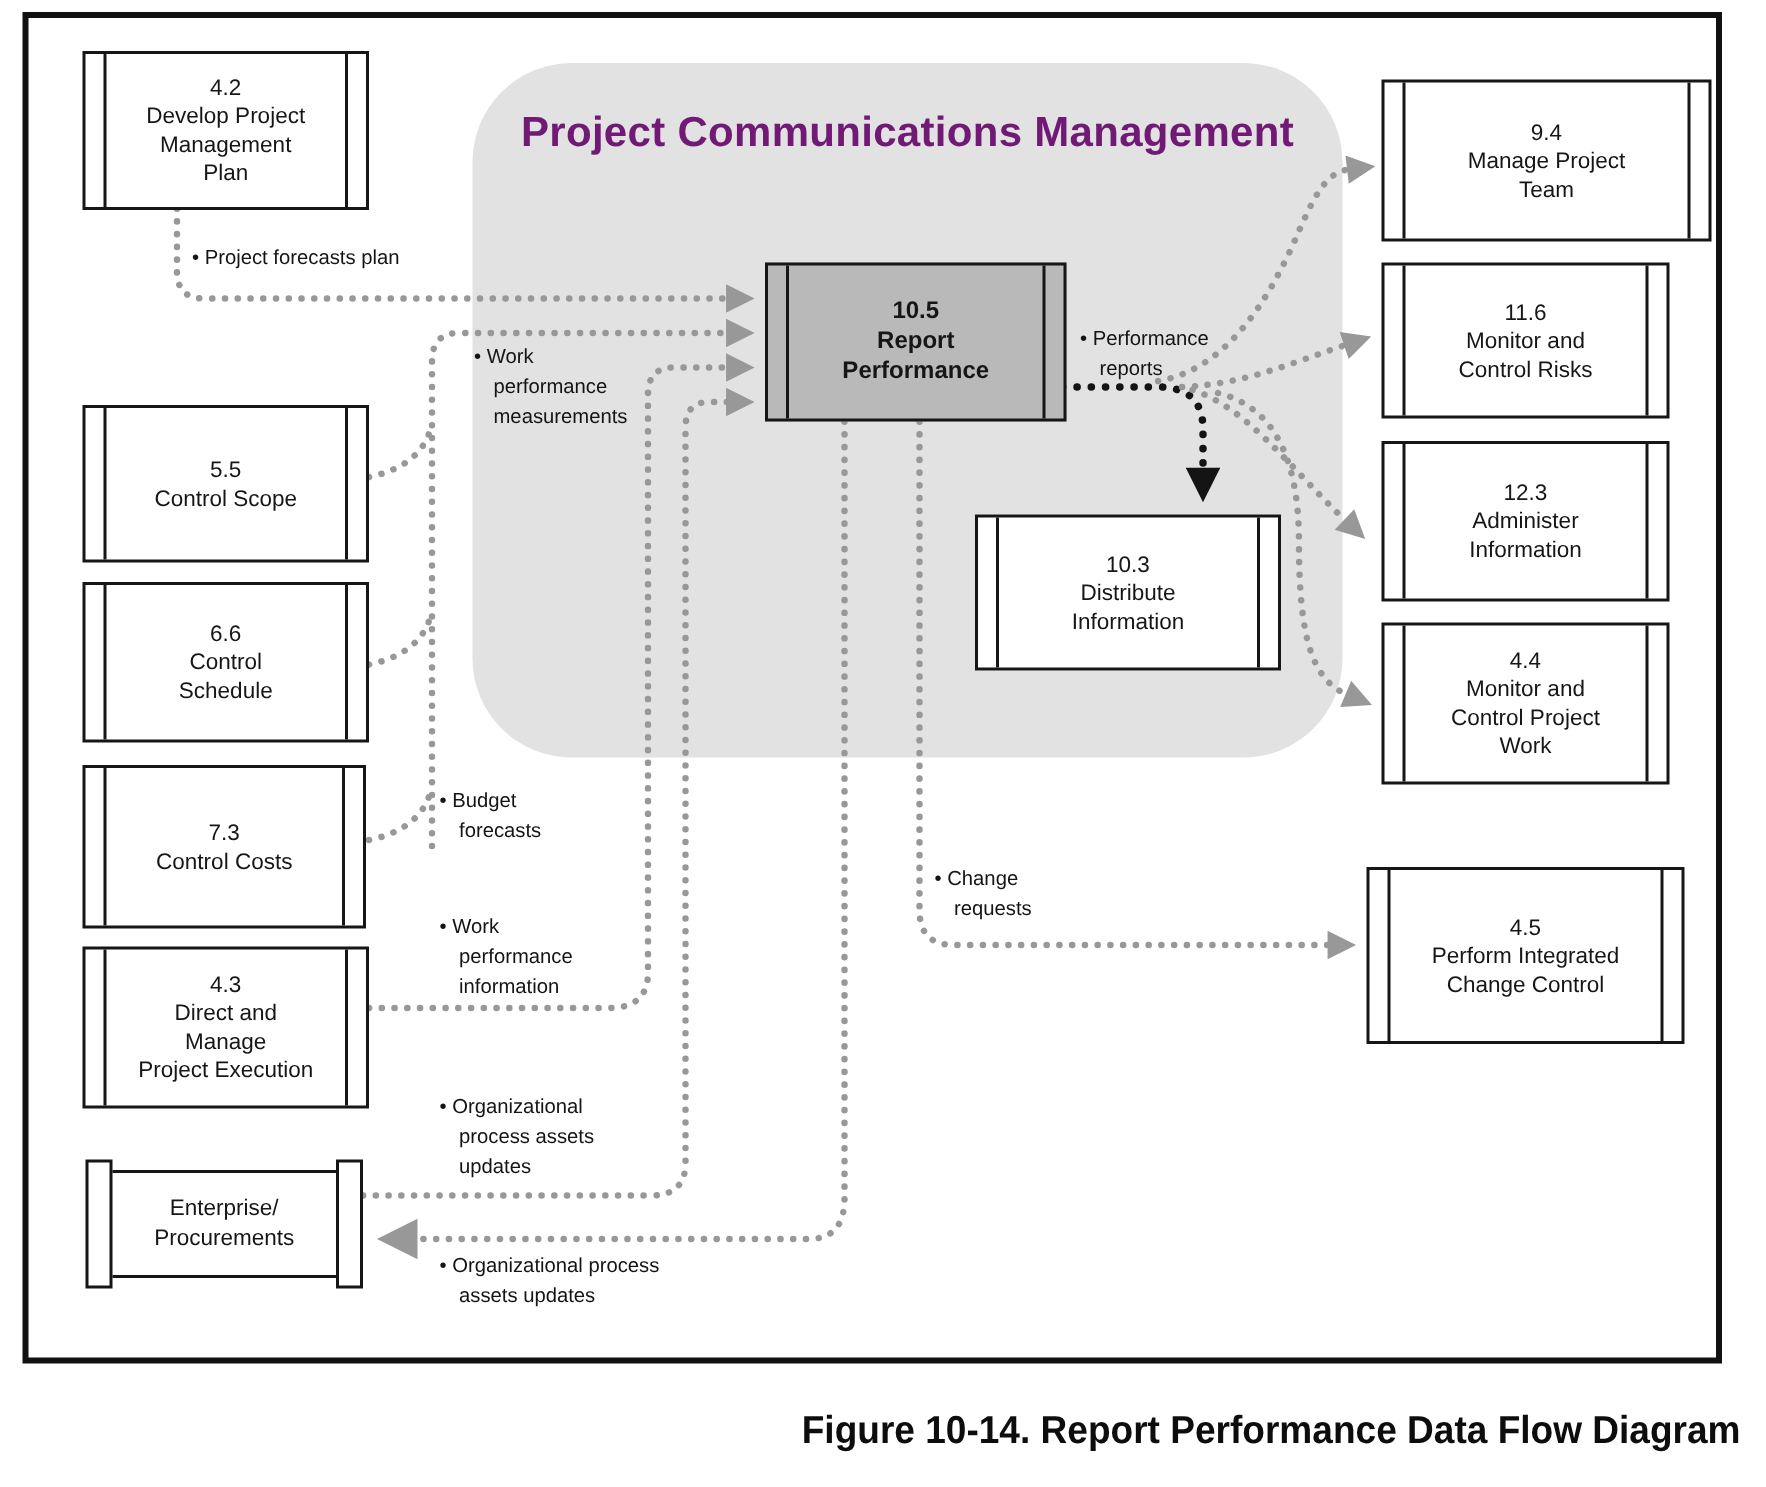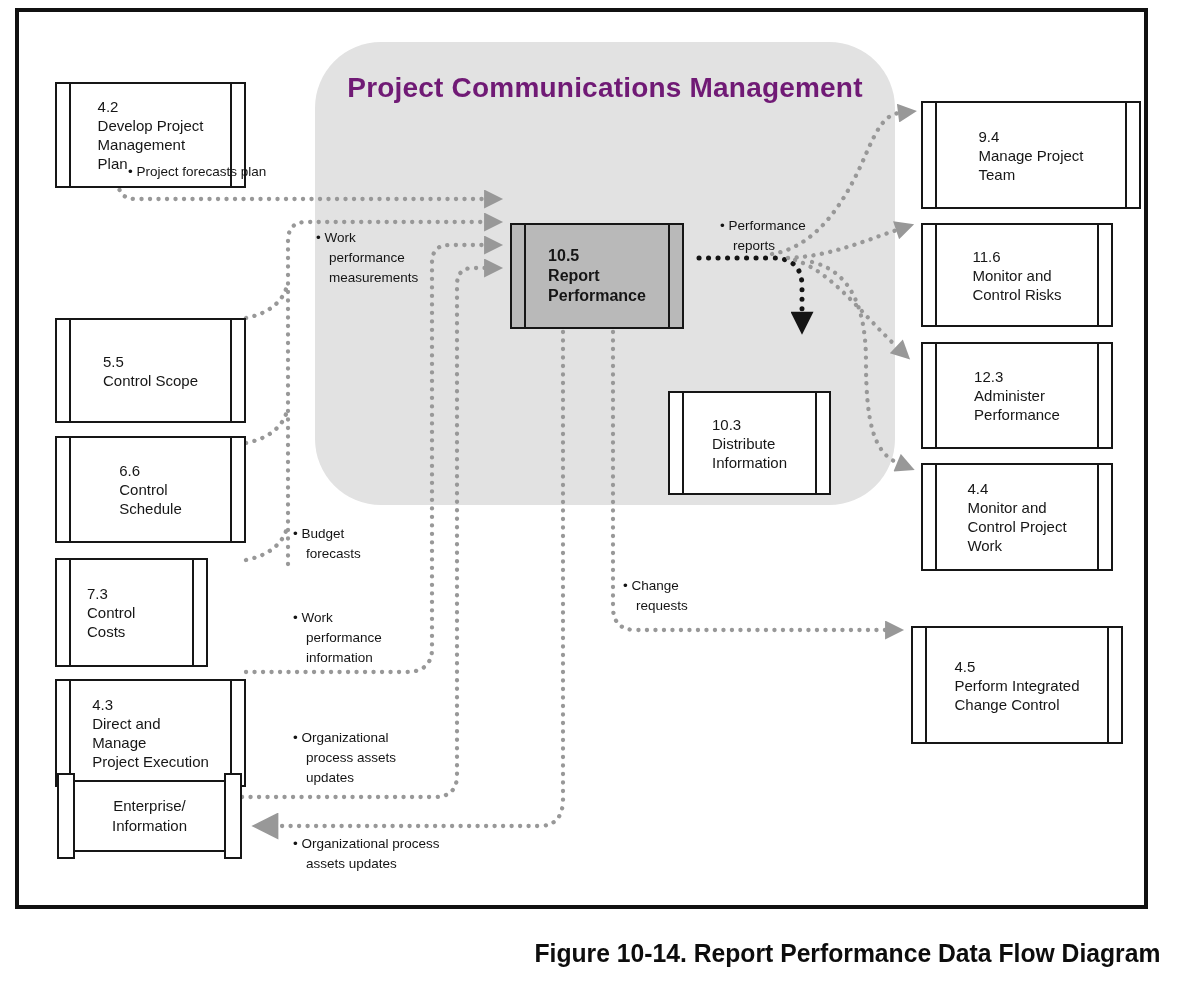--- a/index.html
+++ b/index.html
@@ -18,21 +18,21 @@
   .group-title{
     position:absolute;left:315px;top:72px;width:580px;text-align:center;
     font-size:28px;font-weight:bold;letter-spacing:0.2px;color:#701a75;
   }
   svg.wires{position:absolute;left:0;top:0;width:1177px;height:991px;}
   .dotg{fill:none;stroke:#989898;stroke-width:4.3;stroke-linecap:round;stroke-dasharray:0.1 8.4;}
   .dotb{fill:none;stroke:#141414;stroke-width:5;stroke-linecap:round;stroke-dasharray:0.1 9.4;}
   
   .pbox{
     position:absolute;background:#ffffff;border:2px solid #161616;box-sizing:border-box;
-    display:flex;align-items:center;justify-content:center;text-align:left;margin-top:48px;
+    display:flex;align-items:center;justify-content:center;text-align:center;
   }
   .pbox::before,.pbox::after{
     content:"";position:absolute;top:0;bottom:0;width:2px;background:#161616;
   }
   .pbox::before{left:12px;}
   .pbox::after{right:12px;}
   .pbox .btxt{padding:0 30px;font-size:15px;line-height:19px;}
   .bnum,.bname{display:block;white-space:pre-line;}
   .central{background:#b9b9b9;border-width:2.5px;}
   .central .btxt{font-weight:bold;font-size:16px;line-height:20px;}
@@ -124,54 +124,54 @@
   </div>
 
   <div class="pbox" style="left:55px;top:388px;width:191px;height:107px">
     <div class="btxt">
         <span class="bnum">6.6</span>
         <span class="bname">Control
 Schedule</span>
       </div>
   </div>
 
-  <div class="pbox" style="left:55px;top:510px;width:153px;height:109px">
+  <div class="pbox" style="left:55px;top:510px;width:189px;height:109px">
     <div class="btxt">
         <span class="bnum">7.3</span>
         <span class="bname">Control Costs</span>
       </div>
   </div>
 
   <div class="pbox" style="left:55px;top:631px;width:191px;height:108px">
     <div class="btxt">
         <span class="bnum">4.3</span>
         <span class="bname">Direct and
 Manage
 Project Execution</span>
       </div>
   </div>
 
   <div class="ext" style="left:57px;top:773px;width:185px;height:86px">
     <div class="ext-main">
       <div class="btxt bname">Enterprise/
-Information</div>
+Procurements</div>
     </div>
     <div class="tab tab-l"></div>
     <div class="tab tab-r"></div>
   </div>
 
-  <div class="pbox central" style="left:510px;top:175px;width:174px;height:106px">
+  <div class="pbox central" style="left:510px;top:175px;width:201px;height:106px">
     <div class="btxt">
         <span class="bnum">10.5</span>
         <span class="bname">Report
 Performance</span>
       </div>
   </div>
 
-  <div class="pbox" style="left:668px;top:343px;width:163px;height:104px">
+  <div class="pbox" style="left:650px;top:343px;width:204px;height:104px">
     <div class="btxt">
         <span class="bnum">10.3</span>
         <span class="bname">Distribute
 Information</span>
       </div>
   </div>
 
   <div class="pbox" style="left:921px;top:53px;width:220px;height:108px">
     <div class="btxt">
         <span class="bnum">9.4</span>
@@ -185,21 +185,21 @@
         <span class="bnum">11.6</span>
         <span class="bname">Monitor and
 Control Risks</span>
       </div>
   </div>
 
   <div class="pbox" style="left:921px;top:294px;width:192px;height:107px">
     <div class="btxt">
         <span class="bnum">12.3</span>
         <span class="bname">Administer
-Performance</span>
+Information</span>
       </div>
   </div>
 
   <div class="pbox" style="left:921px;top:415px;width:192px;height:108px">
     <div class="btxt">
         <span class="bnum">4.4</span>
         <span class="bname">Monitor and
 Control Project
 Work</span>
       </div>

